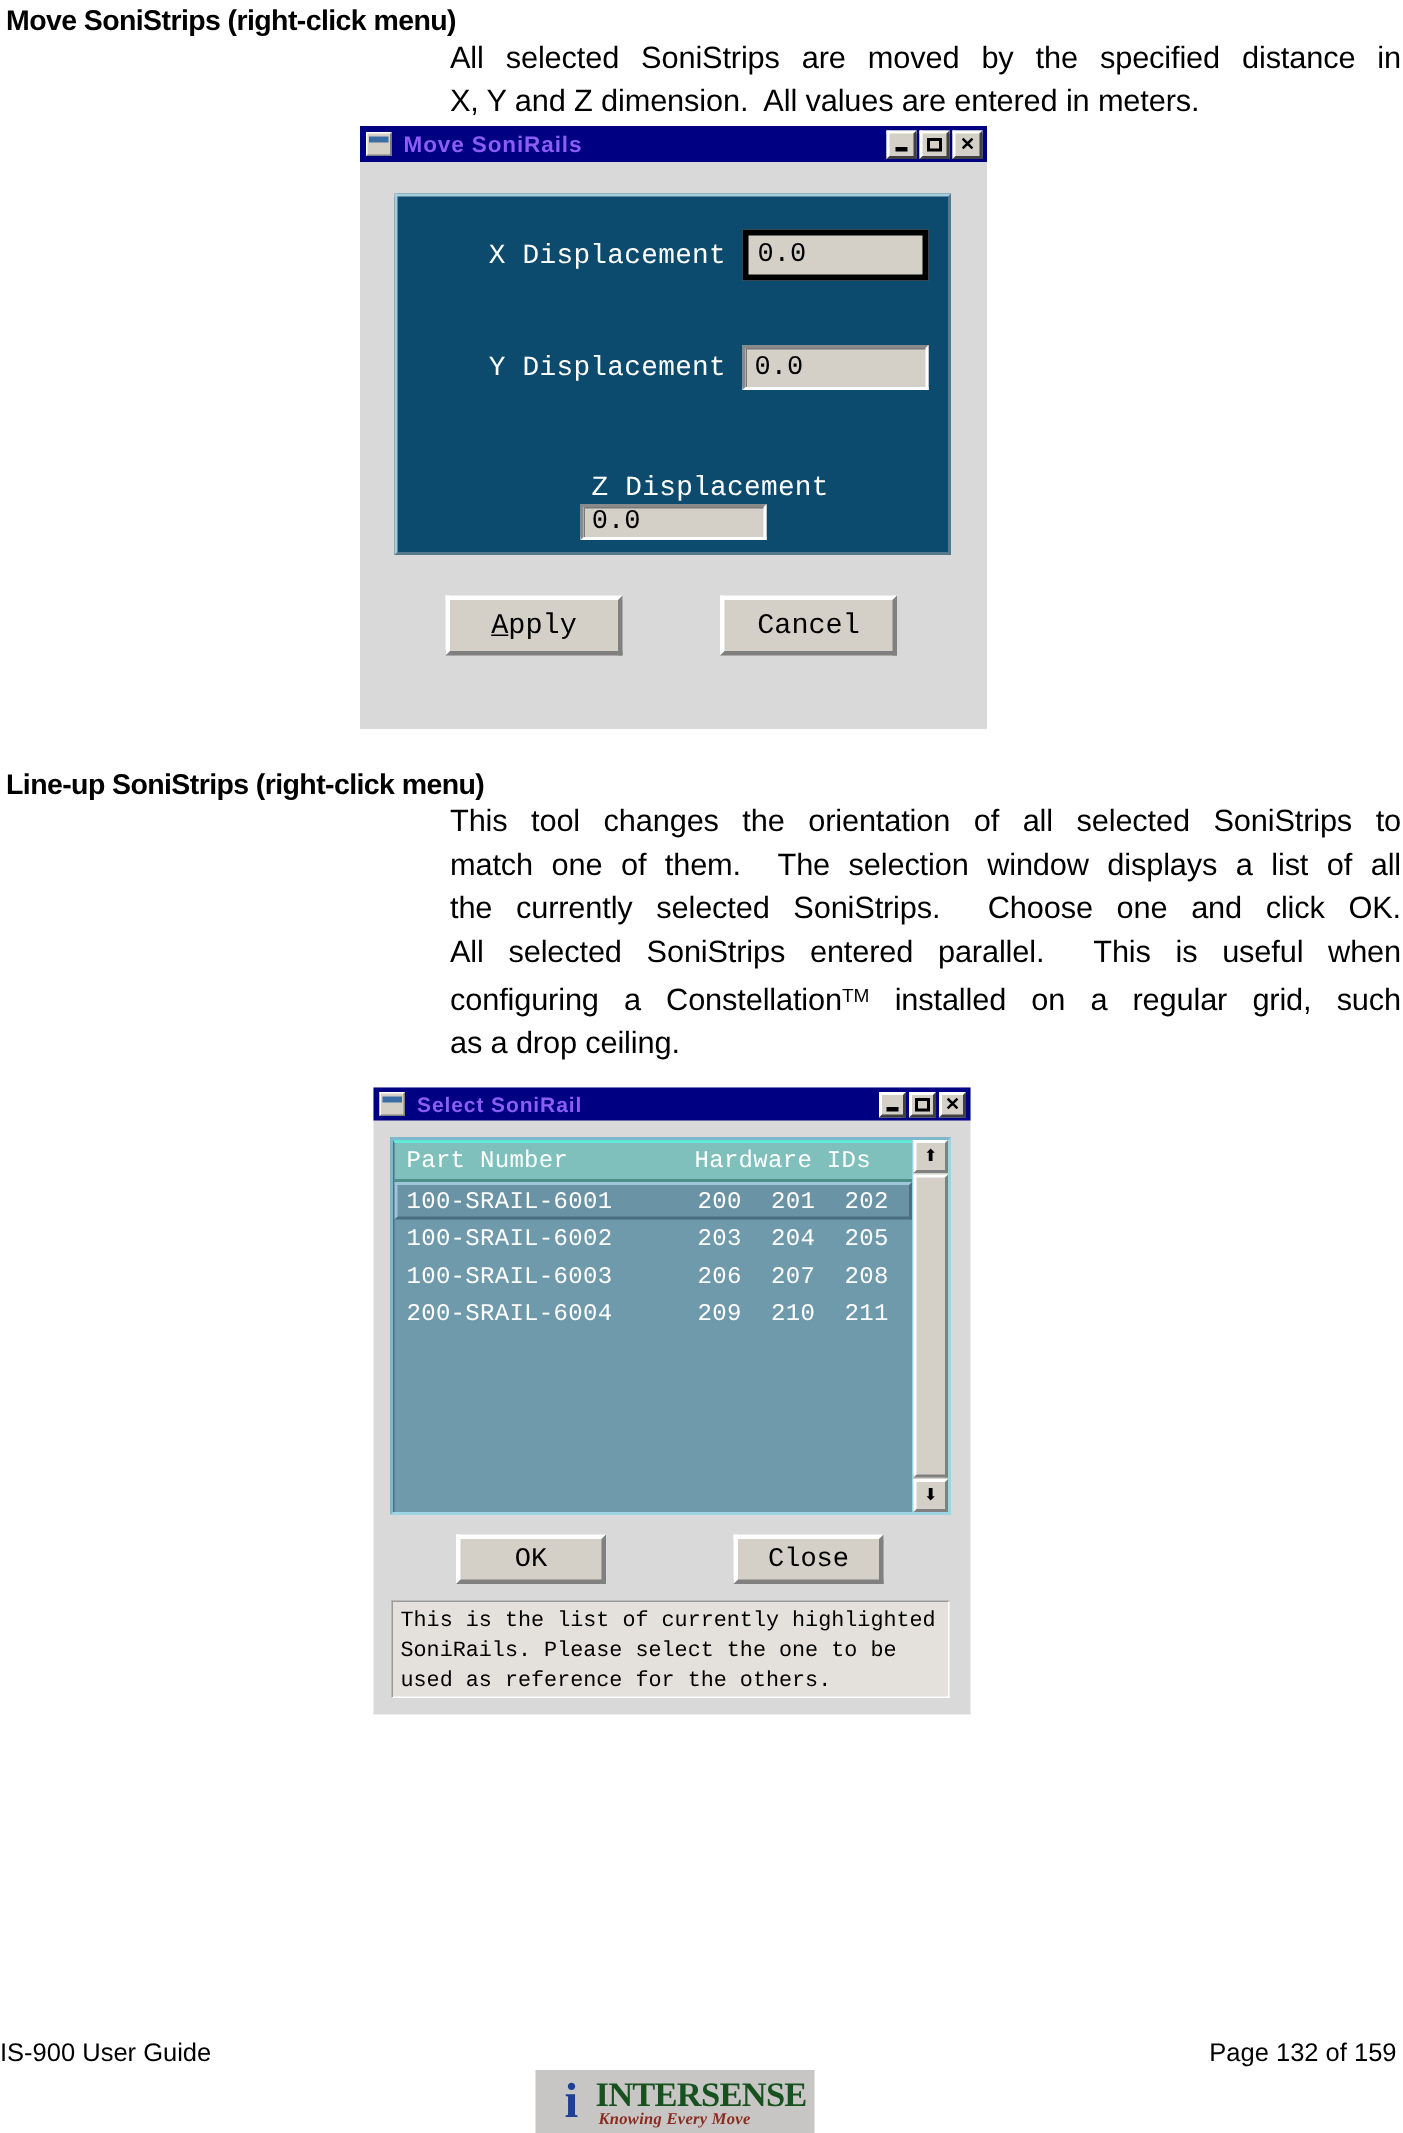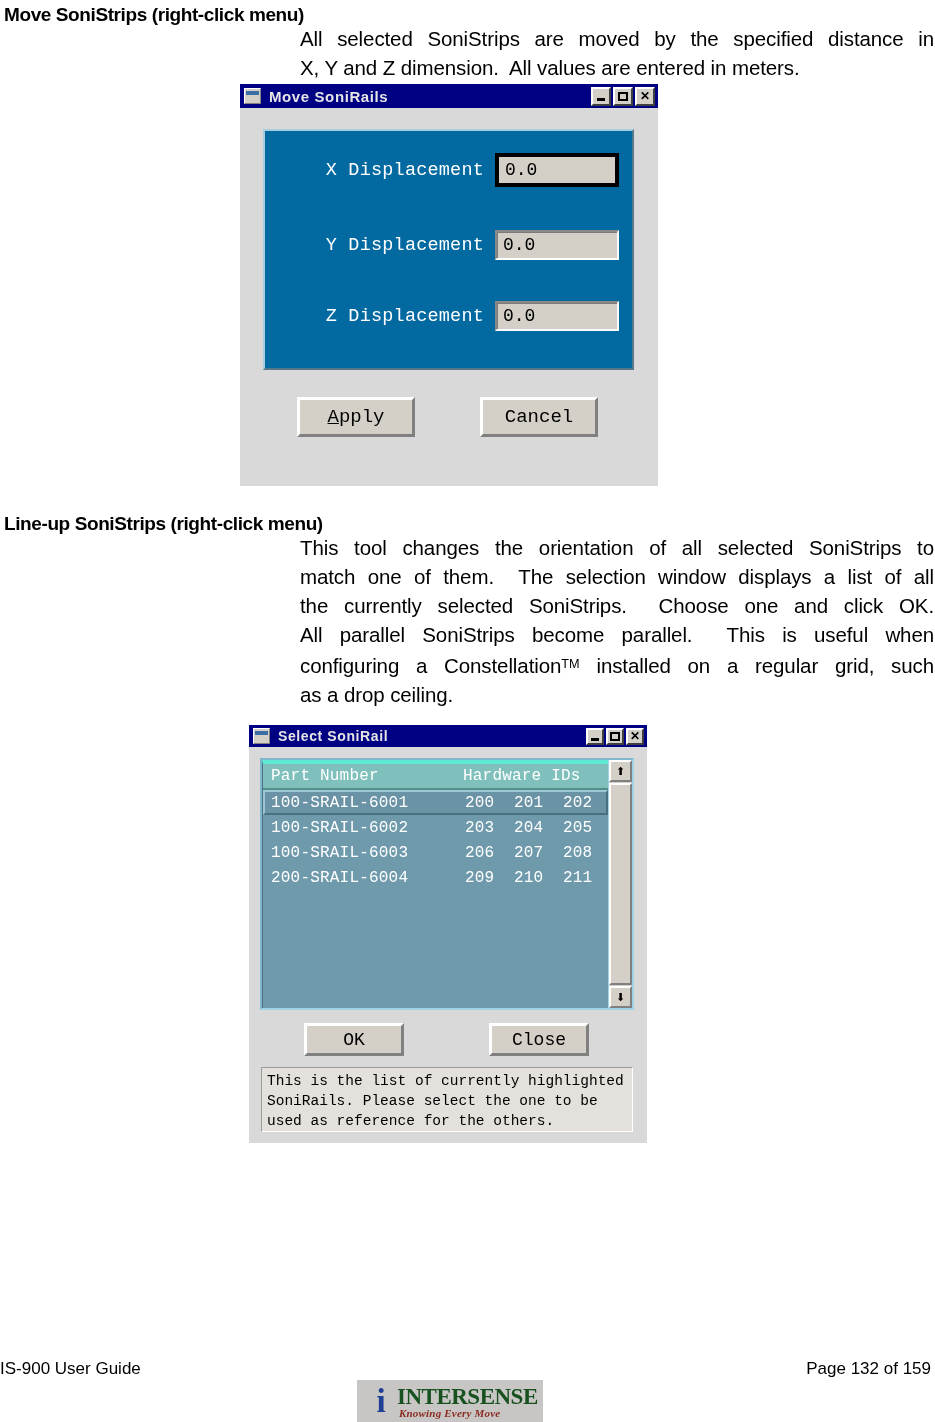--- a/index.html
+++ b/index.html
@@ -76,21 +76,21 @@
     box-sizing: border-box;
   }
   .title-icon::before {
     content: "";
     position: absolute;
     left: 1px; right: 1px; top: 2px;
     height: 4px;
     background: #3a6ea5;
   }
   .titlebar-text {
-    color: #e5e5e5;
+    color: #8b5cf6;
     font-family: "Liberation Sans", sans-serif;
     font-weight: bold;
     font-size: 15px;
     letter-spacing: 0.6px;
     margin-left: 8px;
     flex: 1 1 auto;
     white-space: nowrap;
     overflow: hidden;
   }
   .title-btns {
@@ -142,21 +142,21 @@
     width: 418px;
     height: 402px;
     background: #d9d9d9;
   }
   #move-panel {
     position: absolute;
     left: 23px;
     top: 45px;
     width: 371px;
     height: 241px;
-    background: #0369a1;
+    background: #0c4a6e;
     border-top: 2px solid #a6cede;
     border-left: 2px solid #a6cede;
     border-right: 2px solid #55788a;
     border-bottom: 2px solid #55788a;
     box-sizing: border-box;
   }
   .field-row {
     position: absolute;
     left: 0;
     width: 100%;
@@ -253,21 +253,21 @@
     border-right: 2px solid #9fd4e4;
     border-bottom: 2px solid #9fd4e4;
     box-sizing: border-box;
     display: flex;
   }
   #list-inner {
     flex: 1 1 auto;
     position: relative;
     overflow: hidden;
     border-left: 1px solid #4a7184;
-    border-top: 4px solid #5eead4;
+    border-top: 2px solid #5eead4;
     box-sizing: border-box;
   }
   #list-header {
     height: 26px;
     background: #7fc0bc;
     border-bottom: 2px solid #4e8f8a;
     display: flex;
     align-items: center;
     font-family: "Liberation Mono", monospace;
     font-size: 16px;
@@ -466,40 +466,40 @@
 
   <div id="move-panel">
     <div class="field-row" style="top:22px;">
       <div class="field-label">X Displacement</div>
       <div class="field-input focused">0.0</div>
     </div>
     <div class="field-row" style="top:97px;">
       <div class="field-label">Y Displacement</div>
       <div class="field-input normal">0.0</div>
     </div>
-    <div class="field-row" style="top:168px;">
+    <div class="field-row" style="top:184px;flex-direction:column;">
       <div class="field-label">Z Displacement</div>
       <div class="field-input normal">0.0</div>
     </div>
   </div>
 
   <div class="w95btn" id="btn-apply">
     <span class="mnemonic">A</span>
       <span>pply</span>
   </div>
   <div class="w95btn" id="btn-cancel">Cancel</div>
 </div>
 
 <div class="section-heading" style="top:513px;">Line-up SoniStrips (right-click menu)</div>
 
 <div class="body-copy" style="top:533px;">
   <span class="line">This tool changes the orientation of all selected SoniStrips to</span>
   <span class="line">match one of them.  The selection window displays a list of all</span>
   <span class="line">the currently selected SoniStrips.  Choose one and click OK.</span>
-  <span class="line">All parallel SoniStrips become parallel.  This is useful when</span>
+  <span class="line">All selected SoniStrips entered parallel.  This is useful when</span>
   <span class="line"><span>configuring a Constellation</span><sup class="tm">TM</sup> <span>installed on a regular grid, such</span></span>
   <span class="line last">as a drop ceiling.</span>
 </div>
 
 <div class="win" id="dlg-select">
   <div class="titlebar">
     <div class="title-icon"></div>
     <div class="titlebar-text">Select SoniRail</div>
     <div class="title-btns">
       <div class="tbtn min">

